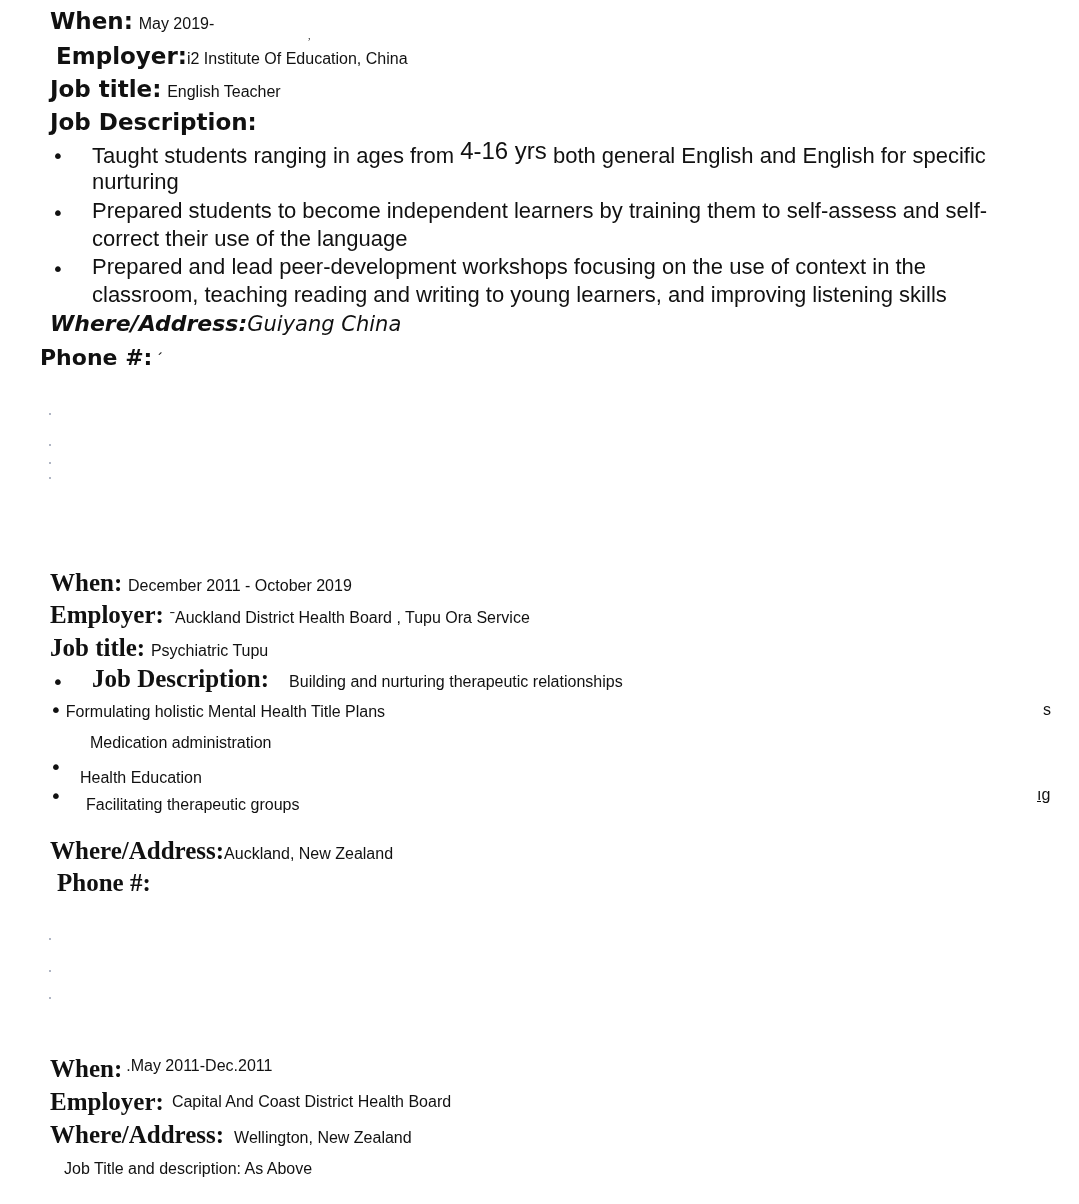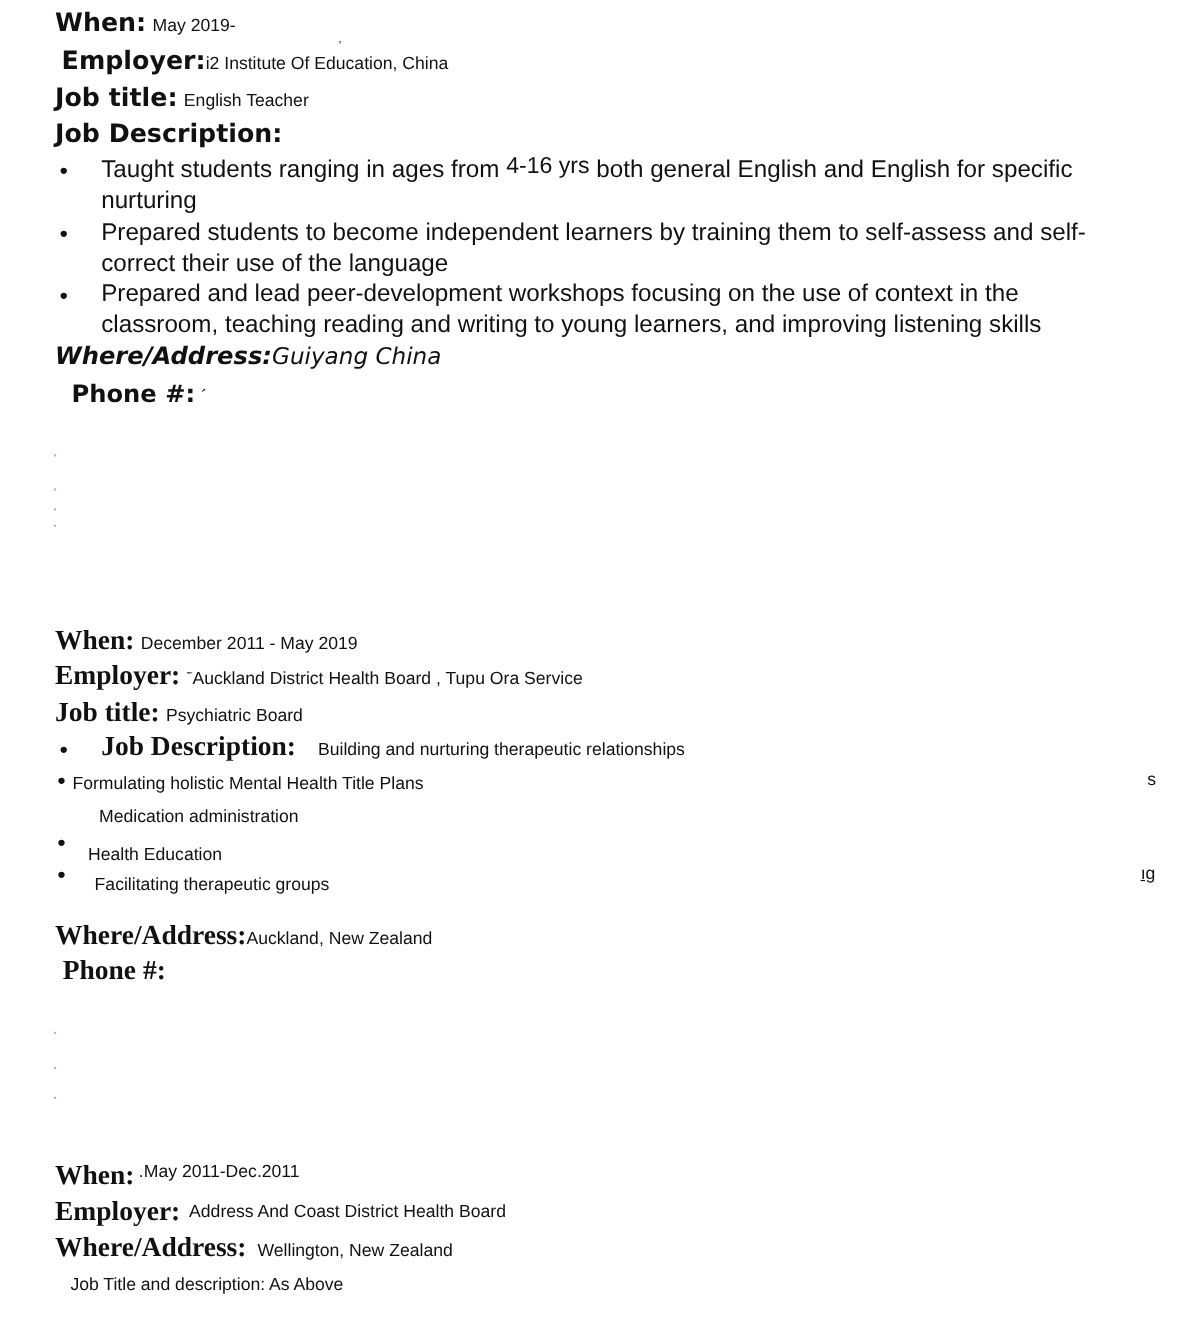--- a/index.html
+++ b/index.html
@@ -6,21 +6,21 @@
   body { width:1079px; height:1204px; position:relative; overflow:hidden; color:#111; }
   .abs { position:absolute; white-space:nowrap; }
   .sans { font-family:"Liberation Sans", sans-serif; }
   .bsans { font-family:"DejaVu Sans", sans-serif; font-weight:bold; }
   .serifb { font-family:"Liberation Serif", serif; font-weight:bold; }
   .s22 { font-size:22px; }
   .s23 { font-size:23px; }
   .bullet { font-family:"DejaVu Sans", sans-serif; font-size:20px; }
   .val { font-family:"Liberation Sans", sans-serif; font-size:16px; font-weight:normal; }
   .dot { position:absolute; width:2px; height:2px; background:#b0b6c4; }
-  .sup { font-size:21px; position:relative; top:-4px;text-align:center; }
+  .sup { font-size:24px; position:relative; top:-4px;text-align:center; }
 </style>
 </head>
 <body>
 
 <div>
   <div class="abs s23" style="left:50px; top:8px;">
     <span class="bsans">When:</span>
     <span class="val">May 2019-</span>
   </div>
   <div class="abs" style="left:308px; top:30px; font-size:10px;">,</div>
@@ -47,45 +47,45 @@
   <div class="abs sans s22" style="left:92px; top:226px;">correct their use of the language</div>
 
   <div class="abs bullet" style="left:52px; top:257px;">•</div>
   <div class="abs sans s22" style="left:92px; top:254px;">Prepared and lead peer-development workshops focusing on the use of context in the</div>
   <div class="abs sans s22" style="left:92px; top:282px;">classroom, teaching reading and writing to young learners, and improving listening skills</div>
 
   <div class="abs s22" style="left:50px; top:311px;font-style:italic;">
     <span class="bsans">Where/Address:</span><span style="font-family:'DejaVu Sans',sans-serif; font-size:21px;">Guiyang China</span>
   </div>
 
-  <div class="abs s22" style="left:65px; top:345px;">
+  <div class="abs s22" style="left:40px; top:345px;">
     <span class="bsans">Phone #:</span>
     <span class="val">´</span>
   </div>
 
   <div class="dot" style="left:49px; top:413px;"></div>
   <div class="dot" style="left:49px; top:444px;"></div>
   <div class="dot" style="left:49px; top:462px;"></div>
   <div class="dot" style="left:49px; top:477px;"></div>
 </div>
 
 <div>
   <div class="abs s23" style="left:50px; top:569px;">
     <span class="serifb" style="font-size:25px;">When:</span>
-    <span class="val">December 2011 - May 2019</span>
+    <span class="val">December 2011 - October 2019</span>
   </div>
 
   <div class="abs s23" style="left:50px; top:601px;">
     <span class="serifb" style="font-size:25px;">Employer:</span>
     <span class="val">ˉAuckland District Health Board  , Tupu Ora Service</span>
   </div>
 
   <div class="abs s23" style="left:50px; top:634px;">
     <span class="serifb" style="font-size:25px;">Job title:</span>
-    <span class="val">Psychiatric Board</span>
+    <span class="val">Psychiatric Tupu</span>
   </div>
 
   <div class="abs bullet" style="left:52px; top:670px;">•</div>
   <div class="abs" style="left:92px; top:665px;">
     <span class="serifb" style="font-size:25px;">Job Description:</span>
     <span class="val" style="margin-left:16px;">Building and nurturing therapeutic relationships</span>
   </div>
 
   <div class="abs" style="left:50px; top:698px;">
     <span class="bullet">•</span>
@@ -114,21 +114,21 @@
 </div>
 
 <div>
   <div class="abs" style="left:50px; top:1055px;">
     <span class="serifb" style="font-size:25px;">When:</span>
     <span class="val" style="position:relative; top:-6px;">.May 2011-Dec.2011</span>
   </div>
 
   <div class="abs" style="left:50px; top:1088px;">
     <span class="serifb" style="font-size:25px;">Employer:</span>
-    <span class="val" style="position:relative; top:-3px; margin-left:4px;">Address And Coast District Health Board</span>
+    <span class="val" style="position:relative; top:-3px; margin-left:4px;">Capital And Coast District Health Board</span>
   </div>
 
   <div class="abs" style="left:50px; top:1121px;">
     <span class="serifb" style="font-size:25px;">Where/Address:</span>
     <span class="val" style="margin-left:6px;text-align:right;">Wellington, New Zealand</span>
   </div>
 
   <div class="abs val" style="left:64px; top:1160px;">Job Title and description: As Above</div>
 </div>
 

